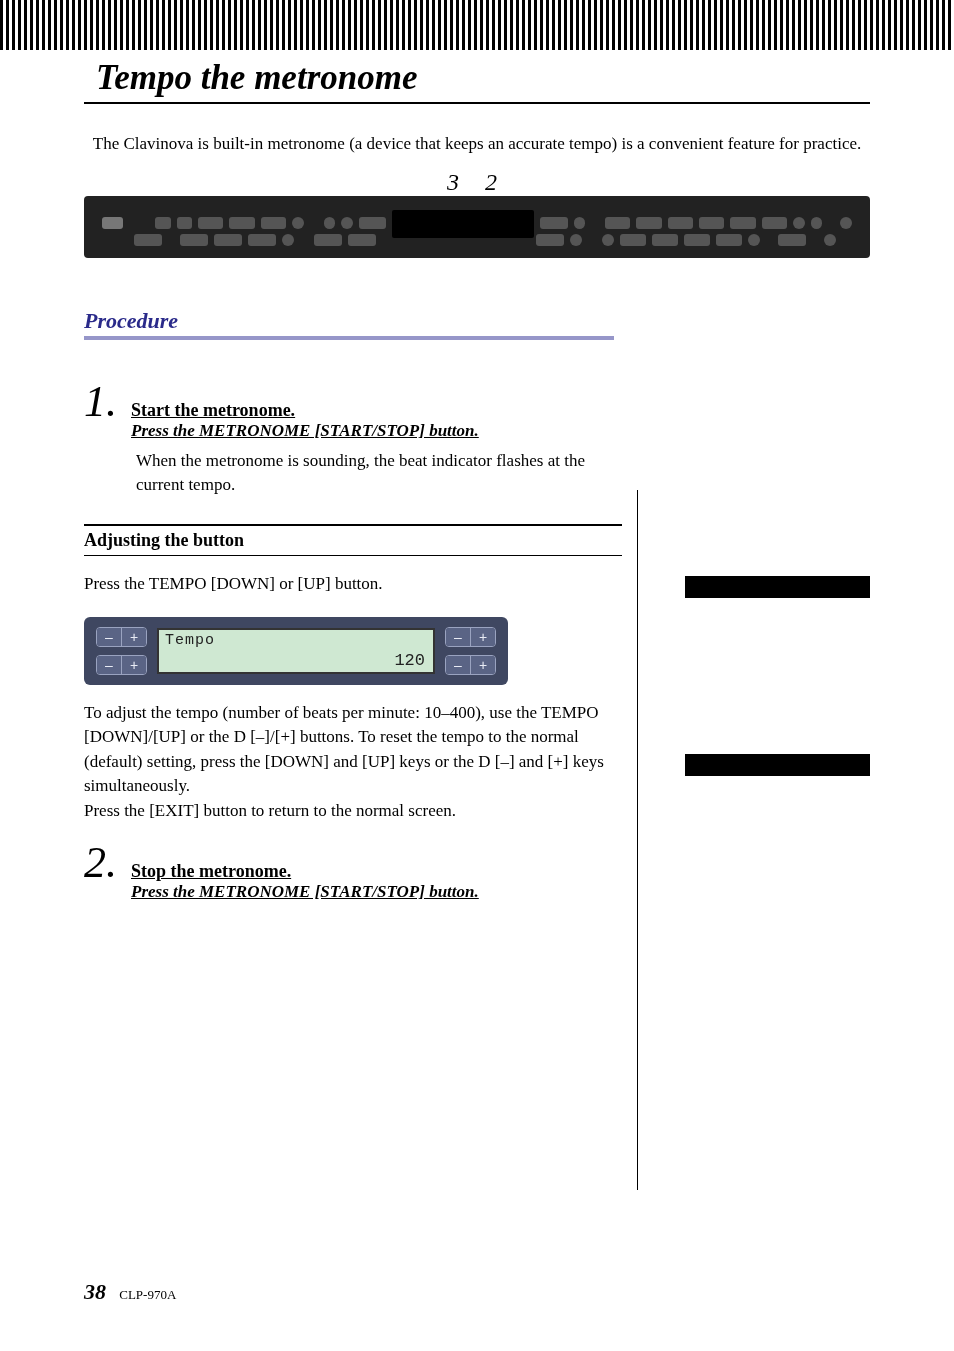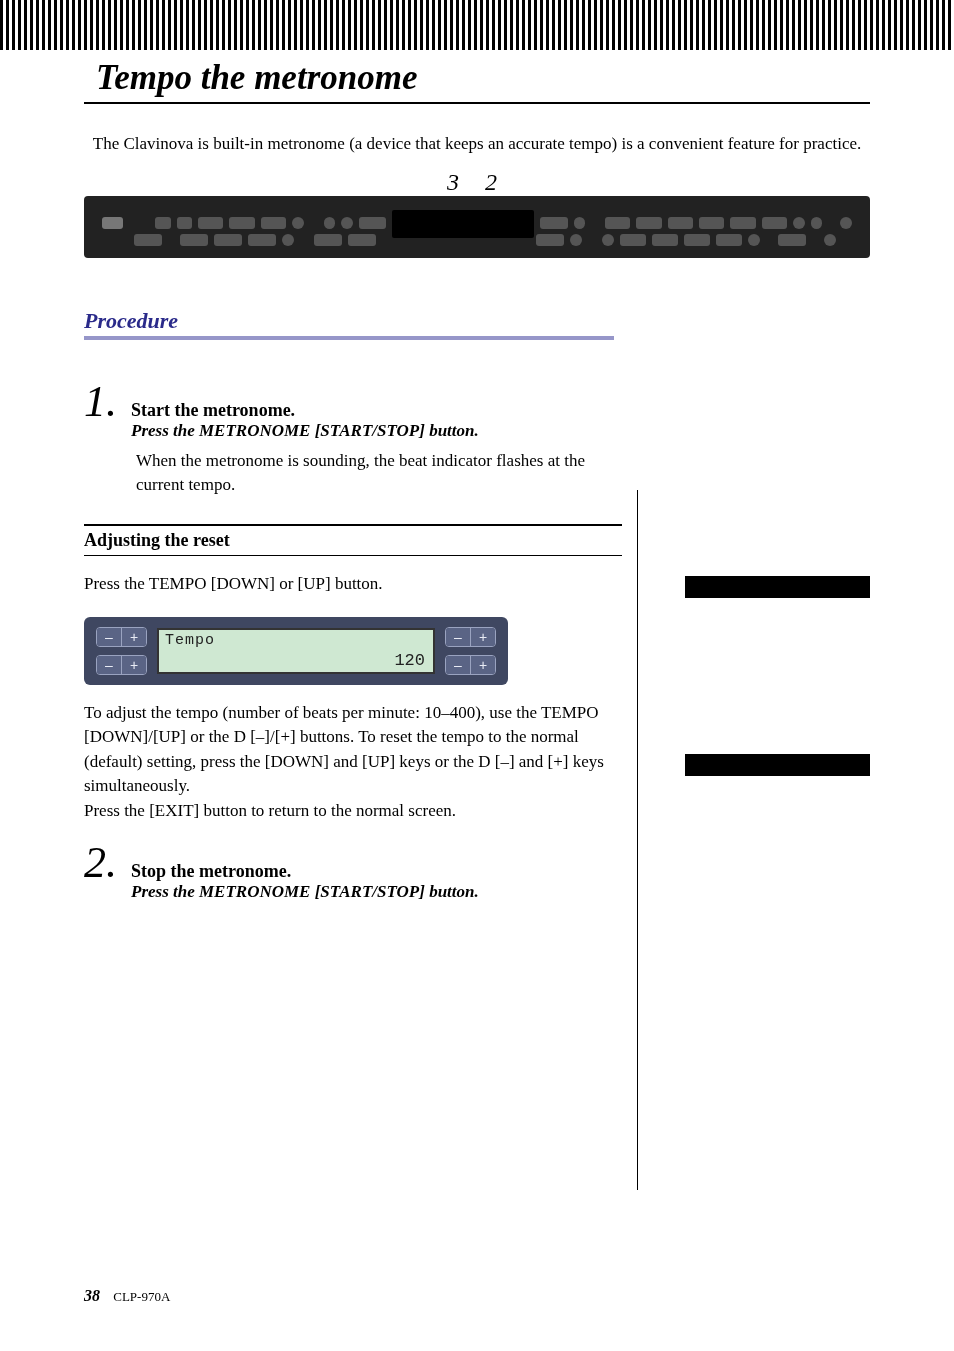--- a/index.html
+++ b/index.html
@@ -116,20 +116,21 @@
     margin-top: 14px;
   }
   .step-num {
     font-style: italic;
     font-size: 44px;
     font-family: 'Times New Roman', serif;
     line-height: 1;
   }
   .step-title-block {
     padding-top: 4px;
+    text-decoration: underline;
   }
   .step-title {
     font-weight: 700;
     font-size: 18px;
   }
   .step-sub {
     font-style: italic;
     font-weight: 700;
     font-size: 17px;
   }
@@ -226,21 +227,21 @@
   }
   .footer {
     position: absolute;
     bottom: 46px;
     left: 84px;
     font-size: 13px;
   }
   .footer .pg {
     font-style: italic;
     font-weight: 700;
-    font-size: 16px;
+    font-size: 22px;
     margin-right: 10px;
     margin-top: 7px;
   }
 </style>
 </head>
 <body>
 
 <div class="stripe"></div>
 
 <div class="page">
@@ -320,21 +321,21 @@
 
       <div class="step-line">
         <span class="step-num">1.</span>
         <div class="step-title-block">
           <div class="step-title">Start the metronome.</div>
           <div class="step-sub">Press the METRONOME [START/STOP] button.</div>
         </div>
       </div>
       <p class="step-body">When the metronome is sounding, the beat indicator flashes at the current tempo.</p>
 
-      <div class="adjust-head">Adjusting the reset</div>
+      <div class="adjust-head">Adjusting the button</div>
 
       <p class="body-p">Press the TEMPO [DOWN] or [UP] button.</p>
 
       <div class="lcd-block">
         <div class="lcd-col">
           <div class="pm-btn">
             <span class="pm-half">–</span>
             <span class="pm-half">+</span>
           </div>
           <div class="pm-btn">

